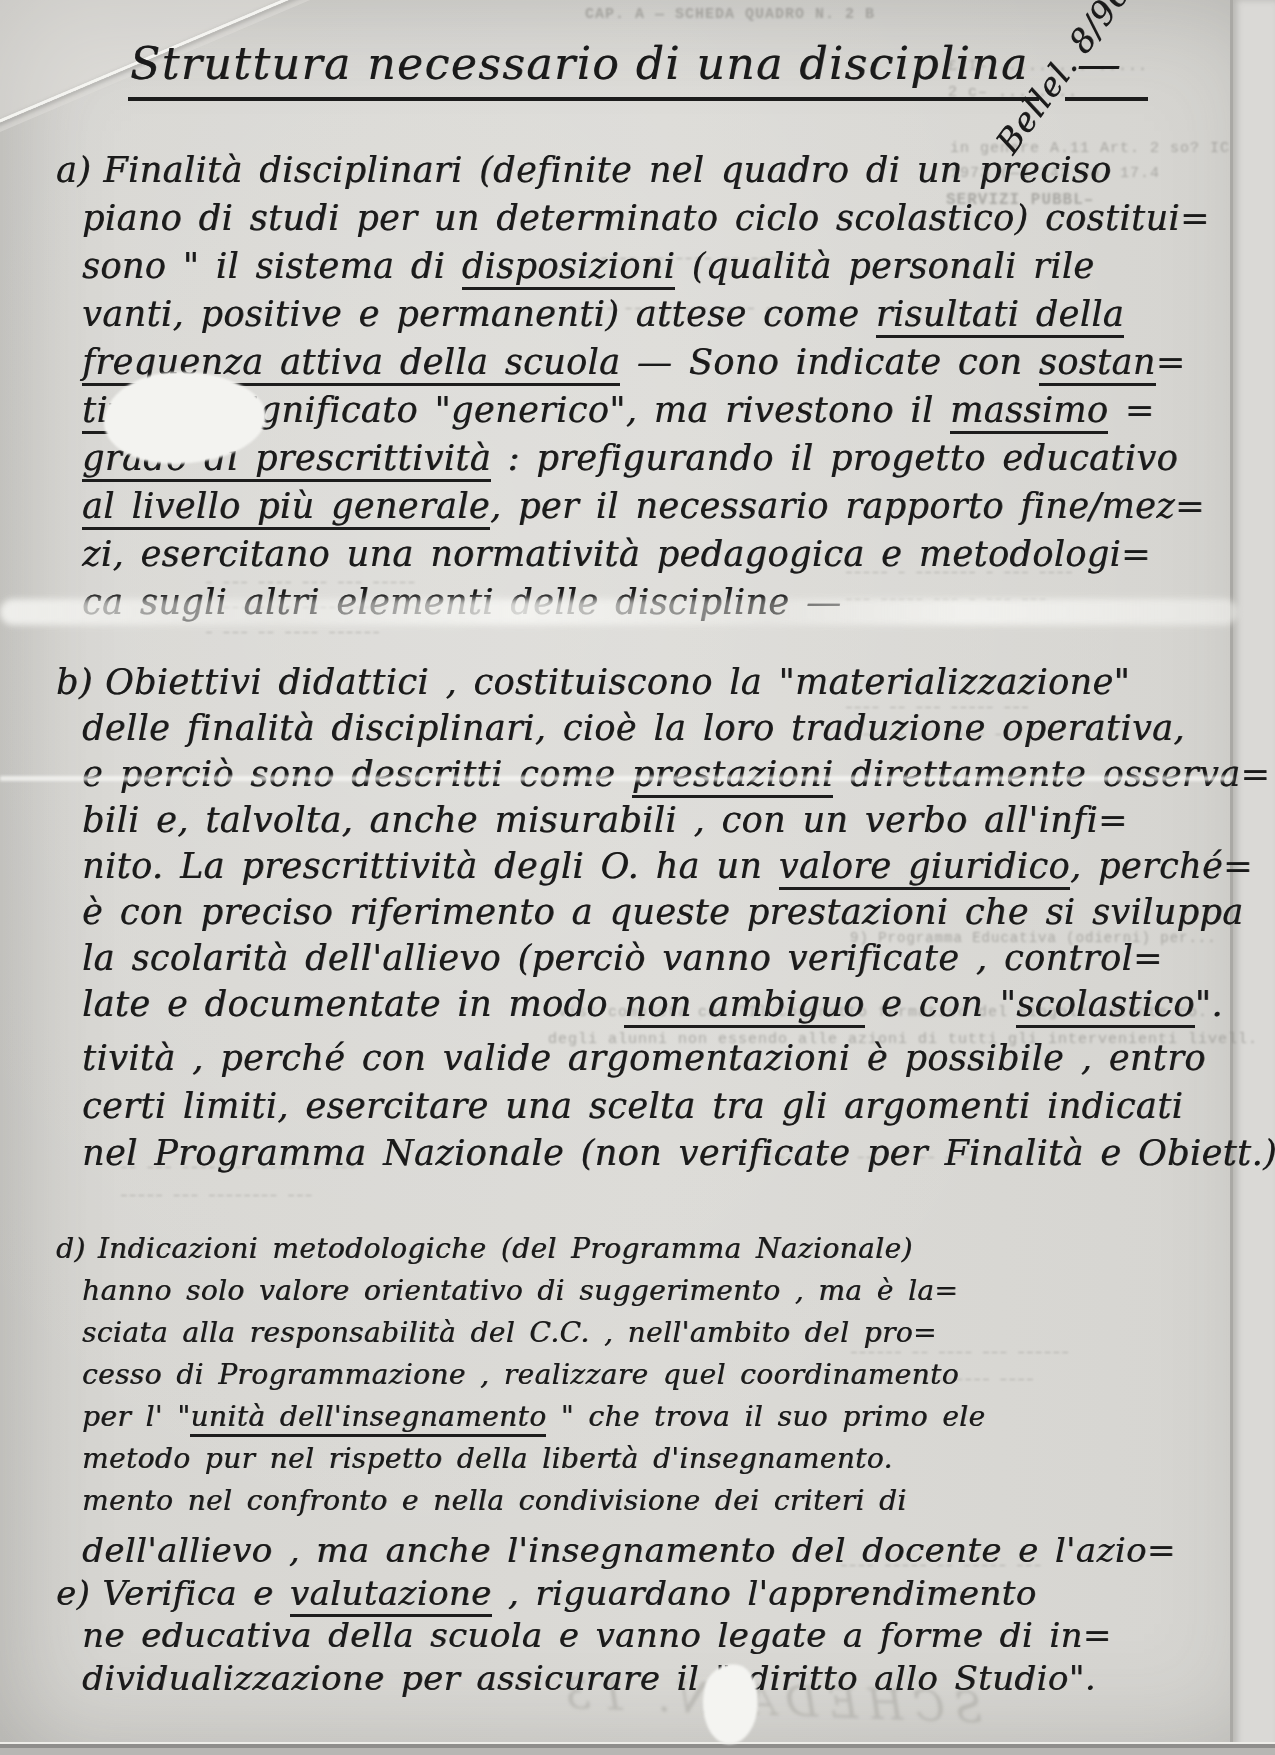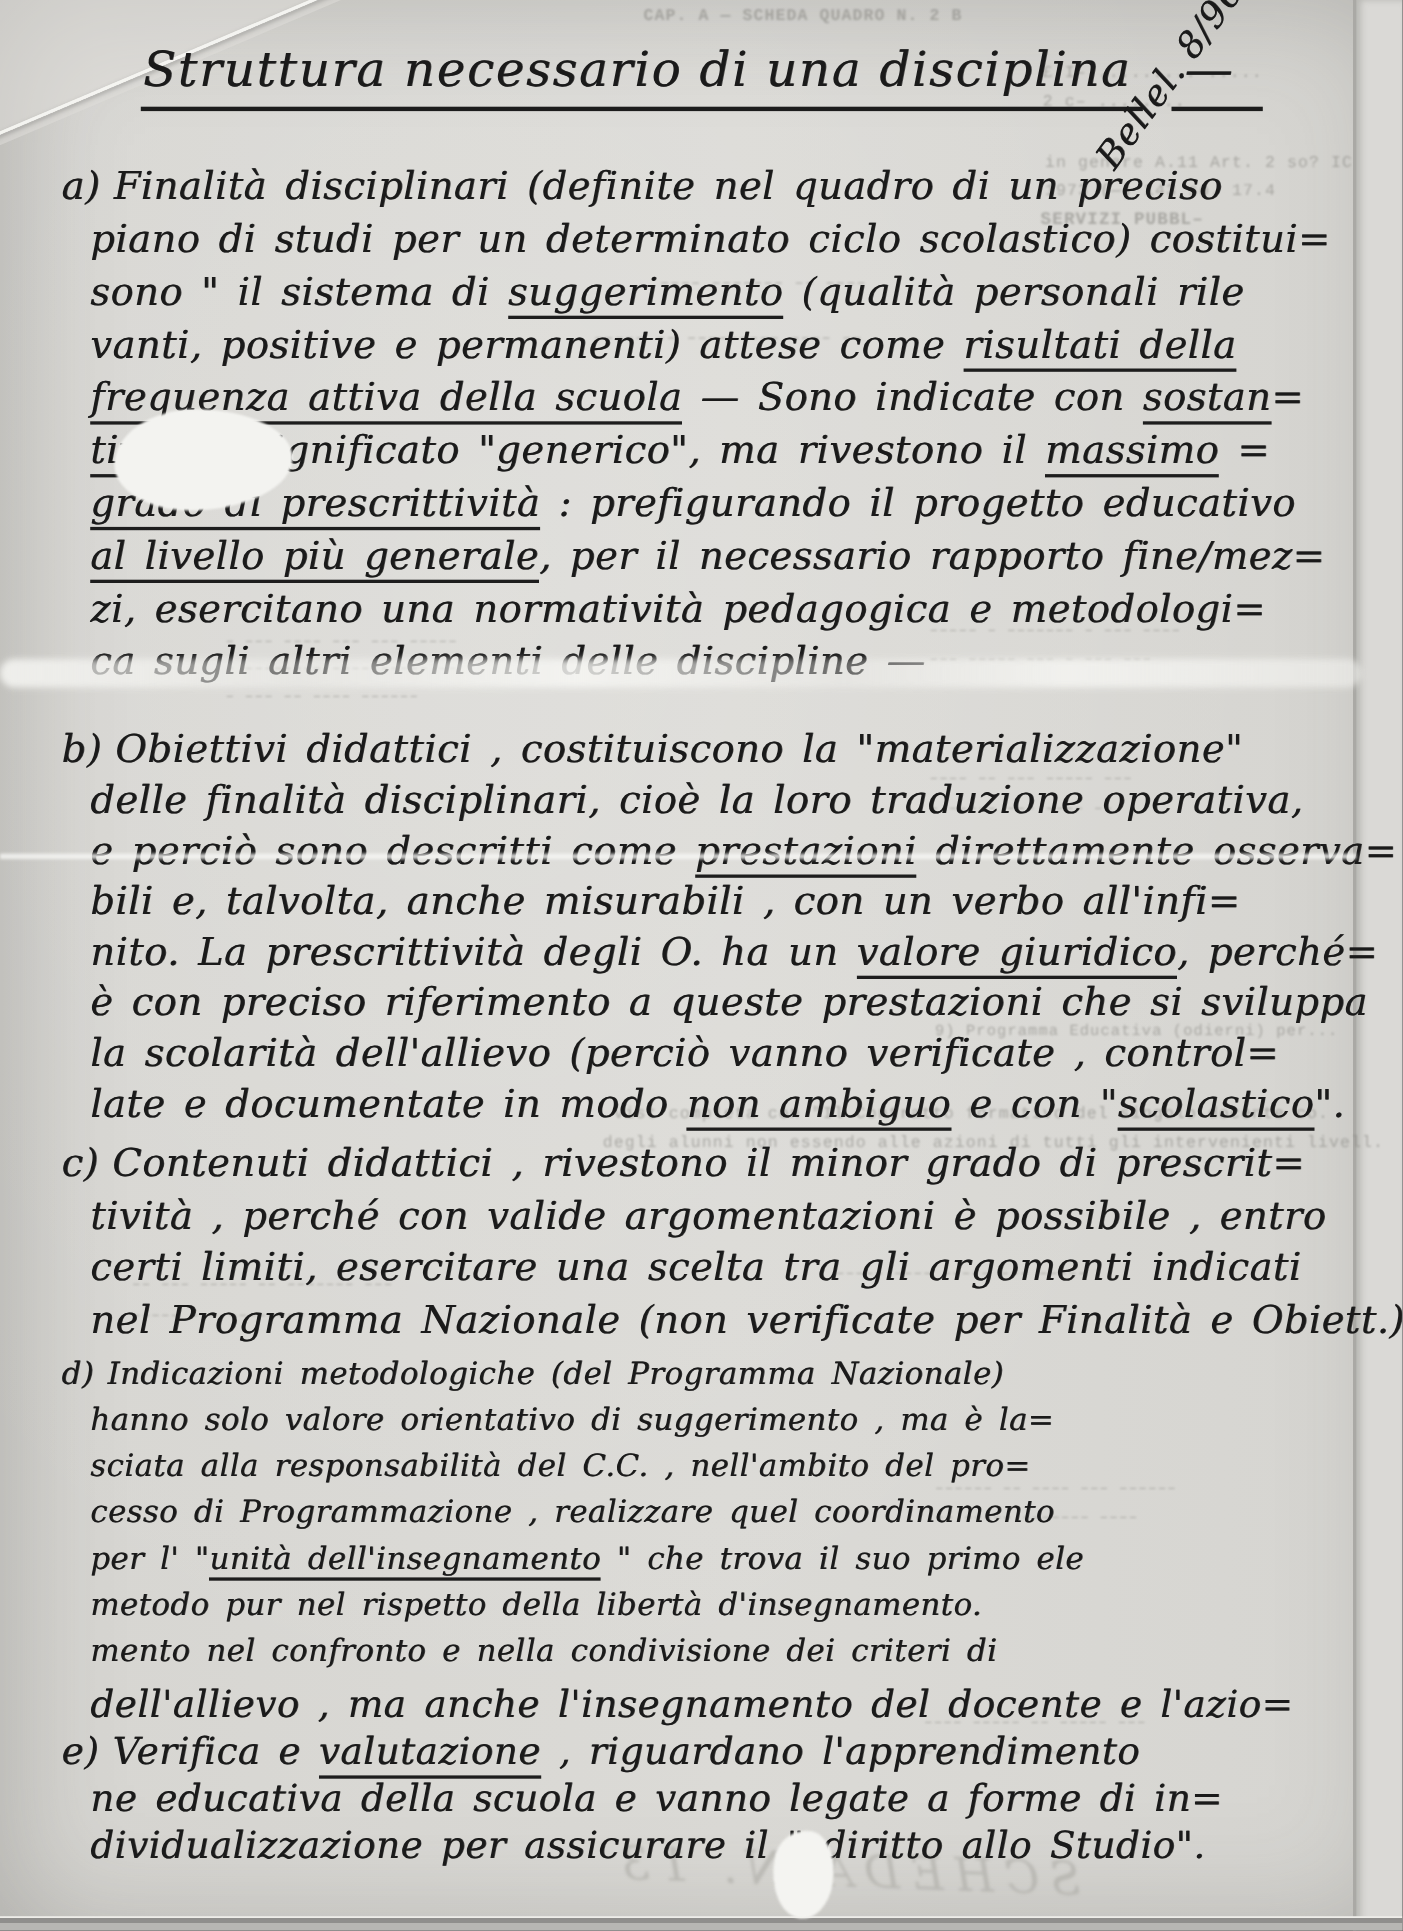--- a/index.html
+++ b/index.html
@@ -102,21 +102,21 @@
 
   <div class="title-row ink">
     <span class="t-main">Struttura necessario di una disciplina</span><span class="t-dash">—</span>
   </div>
 
   <div class="annotation ink">Bellel. 8/96</div>
 
   <div class="section sec-a ink" style="top:150px">
     <div class="hand-line first"><span class="sec-label">a)</span><span class="rich">Finalità disciplinari (definite nel quadro di un preciso</span></div>
     <div class="hand-line rich">piano di studi per un determinato ciclo scolastico) costitui=</div>
-    <div class="hand-line rich">sono " il sistema di <span class="u">suggerimento</span> (qualità personali rile</div>
+    <div class="hand-line rich">sono " il sistema di <span class="u">disposizioni</span> (qualità personali rile</div>
     <div class="hand-line rich">vanti, positive e permanenti) attese come <span class="u">risultati della</span></div>
     <div class="hand-line rich"><span class="u">frequenza attiva della scuola</span> — Sono indicate con <span class="u">sostan</span>=</div>
     <div class="hand-line rich"><span class="u">tivi</span> dal significato "generico", ma rivestono il <span class="u">massimo</span> =</div>
     <div class="hand-line rich"><span class="u">grado di prescrittività</span> : prefigurando il progetto educativo</div>
     <div class="hand-line rich"><span class="u">al livello più generale</span>, per il necessario rapporto fine/mez=</div>
     <div class="hand-line rich">zi, esercitano una normatività pedagogica e metodologi=</div>
     <div class="hand-line rich">ca sugli altri elementi delle discipline —</div>
   </div>
 
   <div class="section sec-b ink" style="top:662px">
@@ -124,21 +124,20 @@
     <div class="hand-line rich">delle finalità disciplinari, cioè la loro traduzione operativa,</div>
     <div class="hand-line rich">e perciò sono descritti come <span class="u">prestazioni</span> direttamente osserva=</div>
     <div class="hand-line rich">bili e, talvolta, anche misurabili , con un verbo all'infi=</div>
     <div class="hand-line rich">nito. La prescrittività degli O. ha un <span class="u">valore giuridico</span>, perché=</div>
     <div class="hand-line rich">è con preciso riferimento a queste prestazioni che si sviluppa</div>
     <div class="hand-line rich">la scolarità dell'allievo (perciò vanno verificate , control=</div>
     <div class="hand-line rich">late e documentate in modo <span class="u">non ambiguo</span> e con "<span class="u">scolastico</span>".</div>
   </div>
 
   <div class="section sec-c ink" style="top:1038px">
-    <div class="hand-line first"><span class="sec-label">c)</span><span class="rich">Contenuti didattici , rivestono il minor grado di prescrit=</span></div>
     <div class="hand-line rich">tività , perché con valide argomentazioni è possibile , entro</div>
     <div class="hand-line rich">certi limiti, esercitare una scelta tra gli argomenti indicati</div>
     <div class="hand-line rich">nel Programma Nazionale (non verificate per Finalità e Obiett.)</div>
   </div>
 
   <div class="section sec-d ink" style="top:1232px">
     <div class="hand-line first"><span class="sec-label">d)</span><span class="rich">Indicazioni metodologiche (del Programma Nazionale)</span></div>
     <div class="hand-line rich">hanno solo valore orientativo di suggerimento , ma è la=</div>
     <div class="hand-line rich">sciata alla responsabilità del C.C. , nell'ambito del pro=</div>
     <div class="hand-line rich">cesso di Programmazione , realizzare quel coordinamento</div>

